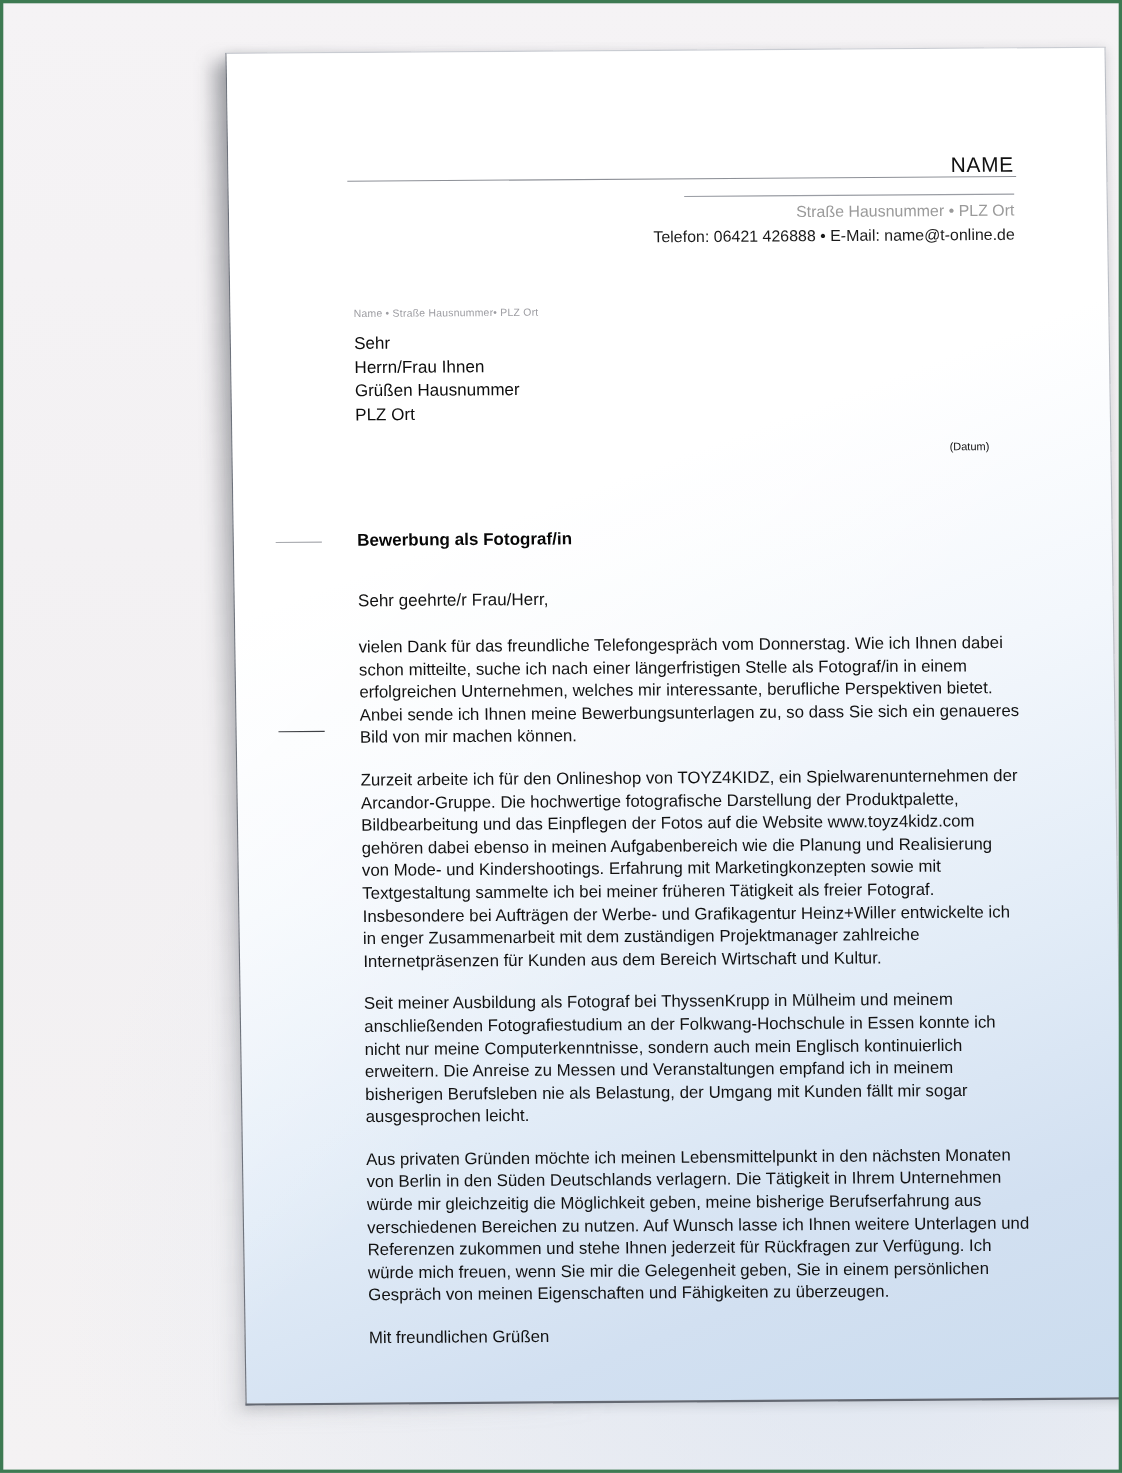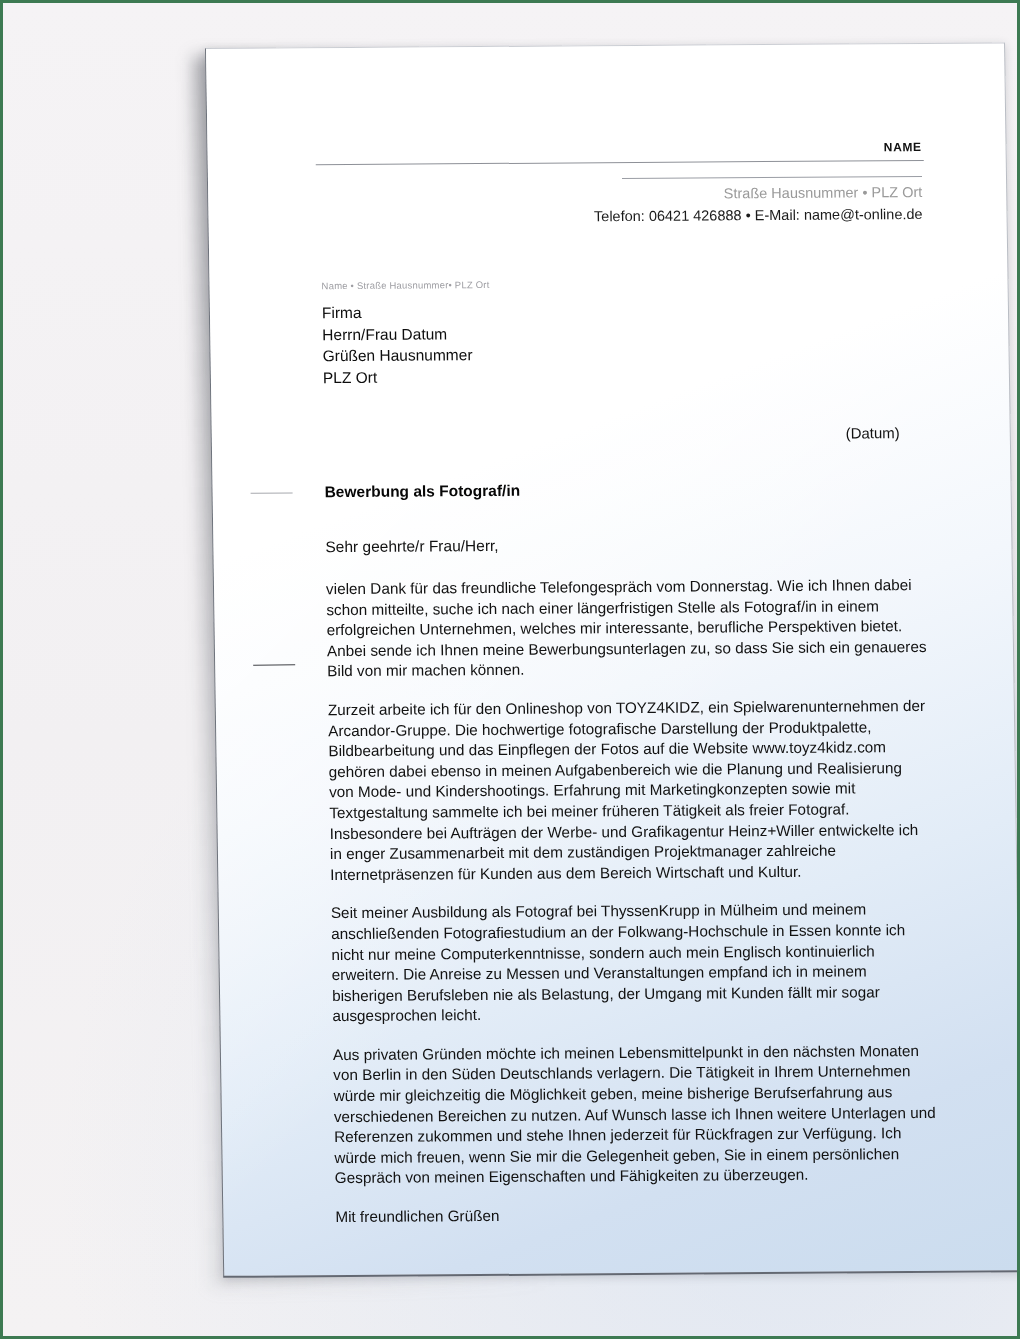--- a/index.html
+++ b/index.html
@@ -94,22 +94,22 @@
     left: 108px;
     top: 116px;
     width: 608px;
     height: 1px;
     background: #8d9097;
   }
   .lh-name {
     position: absolute;
     right: 84px;
     top: 96px;
-    font-size: 12px;
-    font-weight: bold;
+    font-size: 19px;
+    font-weight: normal;
     letter-spacing: 0.6px;
     color: #111;
   }
   .rule-under-name {
     position: absolute;
     right: 84px;
     top: 132px;
     width: 300px;
     height: 1px;
     background: #9a9da4;
@@ -150,22 +150,22 @@
     font-size: 15.5px;
     color: #0d0d0d;
     line-height: 21.5px;
   }
   .recipient div { white-space: nowrap; }
 
   
   .date {
     position: absolute;
     right: 110px;
-    top: 380px;
-    font-size: 15px;
+    top: 357px;
+    font-size: 10px;
     color: #111;
   }
 
   
   .fold {
     position: absolute;
     left: 38px;
     width: 42px;
     height: 1px;
   }
@@ -221,22 +221,22 @@
 
       <div class="rule-top"></div>
       <div class="lh-name">NAME</div>
       <div class="rule-under-name"></div>
       <div class="lh-addr">Straße Hausnummer • PLZ Ort</div>
       <div class="lh-contact">Telefon: 06421 426888 • E-Mail: name@t-online.de</div>
 
       <div class="sender-line">Name • Straße Hausnummer• PLZ Ort</div>
 
       <div class="recipient">
-        <div>Firma</div>
-        <div>Herrn/Frau Datum</div>
+        <div>Sehr</div>
+        <div>Herrn/Frau Ihnen</div>
         <div>Grüßen Hausnummer</div>
         <div>PLZ Ort</div>
       </div>
 
       <div class="date">(Datum)</div>
 
       <div class="fold fold-1"></div>
       <div class="fold fold-2"></div>
 
       <div class="subject">Bewerbung als Fotograf/in</div>

